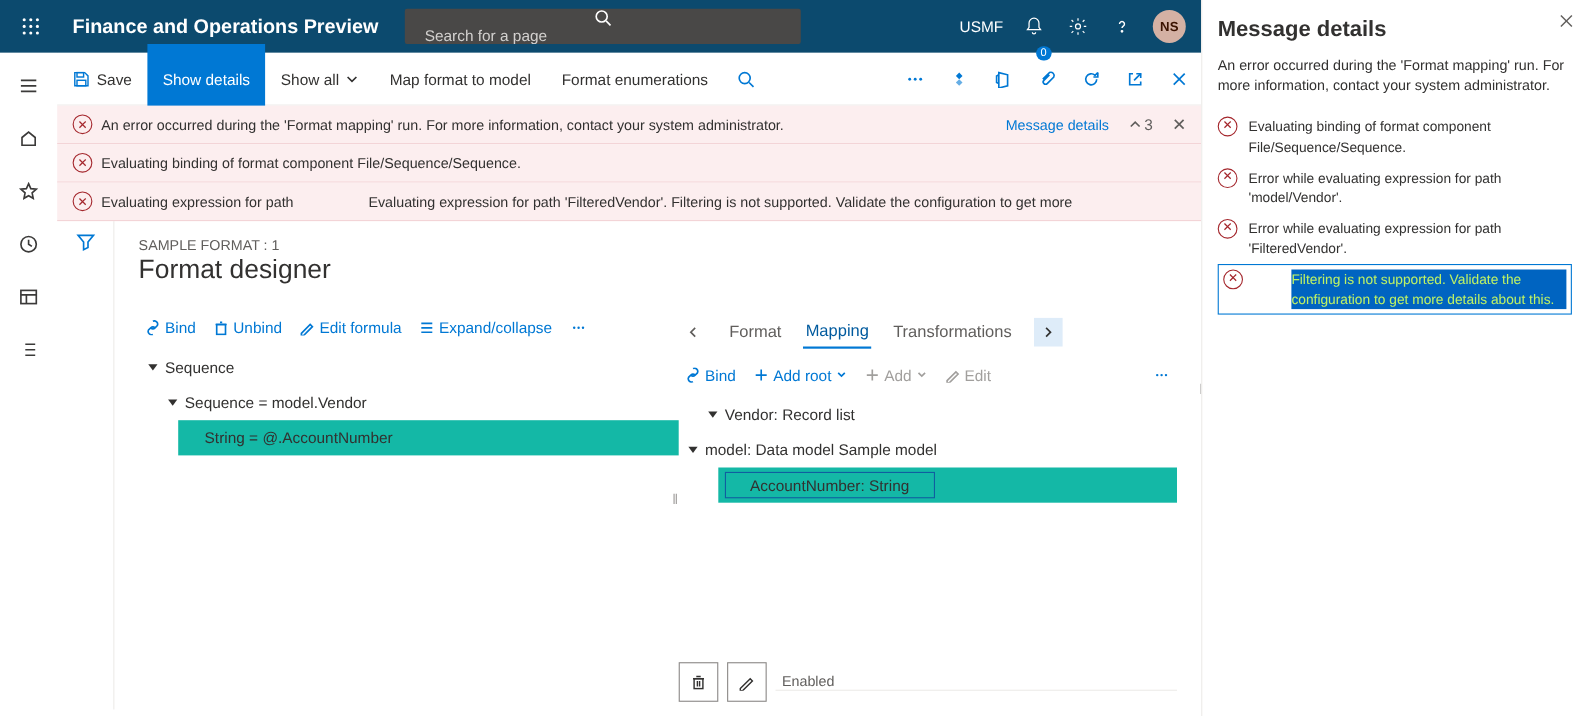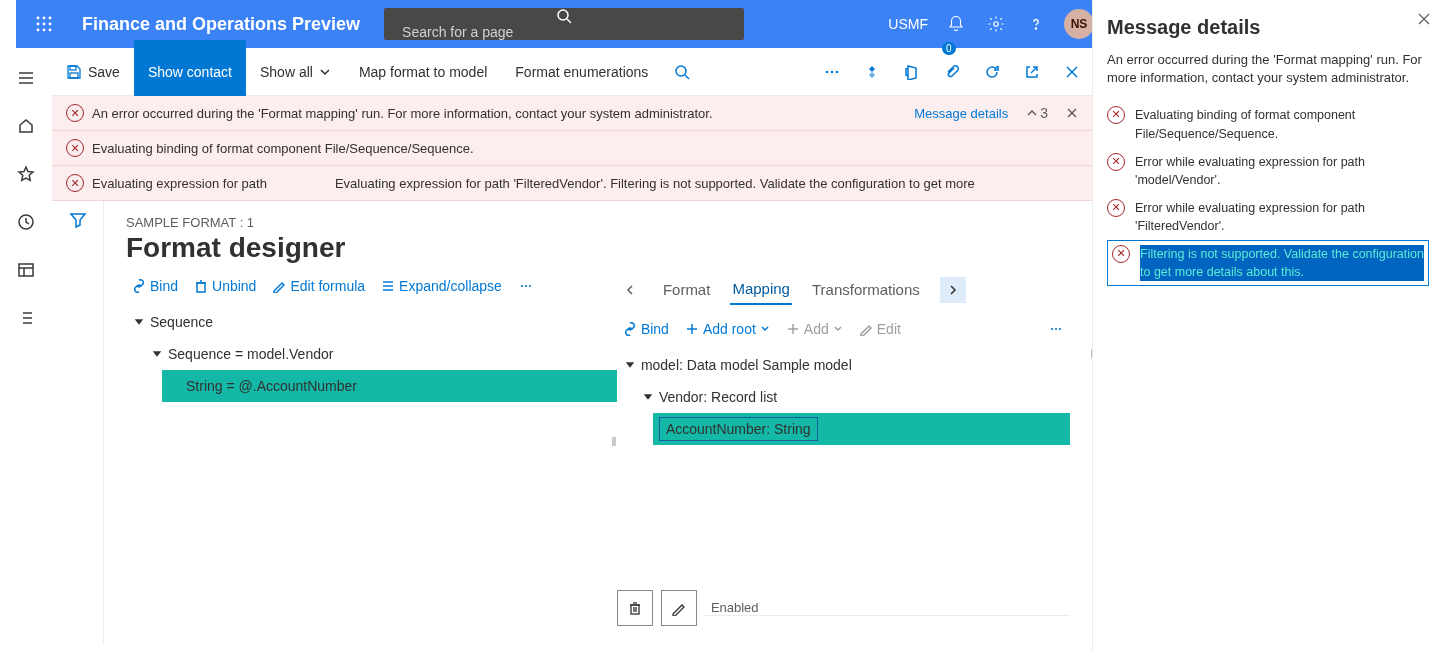--- a/index.html
+++ b/index.html
@@ -1,18 +1,18 @@
 <!DOCTYPE html>
 <html><head>
 <meta charset="utf-8">
 <style>
 * { box-sizing: border-box; margin: 0; padding: 0; }
 html, body { width: 1443px; height: 651px; font-family: "Segoe UI", Arial, sans-serif; overflow: hidden; background: #fff; color: #323130; }
 svg { display: block; }
-.top-bar { height: 48px; background: #3b82f6; display: flex; align-items: center; color: #fff; padding: 0 6px; position: absolute; left: 16px; top:0; width: 1092px; }
+.top-bar { height: 48px; background: #0c4a6e; display: flex; align-items: center; color: #fff; padding: 0 6px; position: absolute; left: 0; top:0; width: 1092px; }
 .waffle { width: 44px; height: 48px; display: flex; align-items: center; justify-content: center; cursor: pointer; }
 .app-title { font-size: 18px; font-weight: 600; padding: 0 16px; white-space: nowrap; }
 .search-box { background: #494847; height: 32px; border-radius: 2px; display: flex; align-items: center; padding: 0 10px; width: 360px; margin-left: 8px; flex-direction: column; }
 .search-box input { background: transparent; border: none; outline: none; color: #fff; font-size: 14px; padding-left: 8px; width: 100%; }
 .search-box input::placeholder { color: #d2d0ce; }
 .top-spacer { flex: 1; }
 .top-icon { width: 40px; height: 48px; display: flex; align-items: center; justify-content: center; cursor: pointer; color: #fff; }
 .legal { font-size: 14px; padding: 0 8px; }
 .avatar { width: 30px; height: 30px; border-radius: 50%; background: #D4B1A4; color: #3B1200; font-size: 12px; display: flex; align-items: center; justify-content: center; margin: 0 8px; font-weight: 600;}
 .left-rail { position: absolute; left: 0; top: 48px; width: 52px; bottom: 0; background: #fff; border-right: none; display: flex; flex-direction: column; align-items: center; padding-top: 8px; gap: 4px; }
@@ -24,21 +24,21 @@
 .icon-btn { width: 40px; height: 48px; display: flex; align-items: center; justify-content: center; cursor: pointer; color: #0078D4; }
 .content { position: absolute; left: 52px; top: 96px; right: 351px; bottom: 0; }
 .msg-strip { background: #FCEEEF; border-bottom: 1px solid #f3d4d7; font-size: 13px; padding: 8px 14px; display: flex; align-items: center; gap: 8px; position: relative; color: #323130; }
 .err-ico { width: 18px; height: 18px; border: 1.5px solid #A4262C; border-radius: 50%; display: flex; align-items: center; justify-content: center; color: #A4262C; font-size: 11px; flex: none; }
 .msg-link { color: #0078D4; cursor: pointer; margin-left: auto; }
 .msg-ctrl { margin-left: 10px; color: #605e5c; cursor: pointer; display: inline-flex; align-items: center; gap: 2px; font-size: 14px;}
 .body-row { display: flex; height: calc(100% - 111px); }
 .filter-col { width: 52px; border-right: 1px solid #edebe9; display: flex; justify-content: center; padding-top: 10px; }
 .designer { flex: 1; padding: 14px 22px 0 22px; overflow: hidden; position:relative; }
 .crumb { font-size: 13px; color: #605e5c; margin-bottom: 2px; }
-.page-h1 { font-size: 28px; font-weight: 700; margin-bottom: 10px; }
+.page-h1 { font-size: 24px; font-weight: 400; margin-bottom: 26px; }
 .two-col { display: flex; gap: 0; height: calc(100% - 70px); }
 .pane { display: flex; flex-direction: column; }
 .pane.left { width: 52%; }
 .pane.right { flex: 1; position: relative; }
 .pane-tb { display: flex; align-items: center; gap: 4px; font-size: 14px; color: #0078D4; padding-bottom: 8px; }
 .tb-item { display: inline-flex; align-items: center; gap: 4px; padding: 4px 6px; cursor: pointer; }
 .tb-item.disabled { color: #a19f9d; }
 .tabs { display: flex; align-items: center; gap: 18px; font-size: 15px; padding-bottom: 4px; margin-left: auto; text-align: center; }
 .tab { padding: 6px 2px; cursor: pointer; color: #323130; }
 .tab.muted { color: #605e5c; }
@@ -54,21 +54,21 @@
 .bottom-ctrl { position:absolute; bottom: 8px; left: 0; right: 0; display:flex; align-items:center; gap:8px;}
 .sq-btn { width:36px; height:36px; border:1px solid #8a8886; display:flex; align-items:center; justify-content:center; cursor:pointer; color:#323130;}
 .enabled-label { font-size:13px; color:#605e5c; margin-left:6px; }
 .enabled-box { flex:1; height:36px; border-top:1px solid #edebe9; }
 .msg-panel { position: absolute; right: 0; top: 0; width: 351px; bottom: 0; background: #fff; border-left: 1px solid #edebe9; padding: 16px 14px; overflow: hidden; }
 .panel-close { position: absolute; top: 12px; right: 12px; cursor: pointer; color: #605e5c; }
 .panel-h { font-size: 20px; font-weight: 600; margin-bottom: 12px; }
 .panel-desc { font-size: 13px; margin-bottom: 14px; line-height: 1.4; }
 .panel-item { display: flex; gap: 10px; font-size: 12.5px; padding: 5px 0; line-height: 1.45; }
 .panel-item.boxed { border: 1px solid #0078D4; padding: 4px; }
-.hl-text { background: #0064C1; color: #5eead4; }
+.hl-text { background: #0064C1; color: #bef264; margin-left: 34px; }
 .drag { position:absolute; width:10px; display:flex; align-items:center; justify-content:center; color:#a19f9d; cursor:col-resize; font-size:13px; user-select:none;}
 .badge-wrap { position:relative; }
 .badge { position:absolute; top:-6px; left:10px; background:#0078D4; color:#fff; font-size:10px; border-radius:8px; padding:0 4px; line-height:13px; }
 </style>
 </head>
 <body>
 
 <div class="top-bar">
   <div class="waffle">
     <svg width="16" height="16" viewBox="0 0 16 16" fill="#fff">
@@ -159,21 +159,21 @@
 
 <div class="action-bar">
   <div class="action-item">
     <svg width="16" height="16" viewBox="0 0 16 16" fill="none" stroke="#0078D4" stroke-width="1.3">
         <path d="M2 2h9l3 3v9H2z"></path>
         <rect x="4" y="2" width="6" height="4"></rect>
         <rect x="4" y="9" width="8" height="5"></rect>
       </svg>
     <span>Save</span>
   </div>
-  <div class="action-item action-primary">Show contact</div>
+  <div class="action-item action-primary">Show details</div>
   <div class="action-item">
       <span>Show all</span>
       <svg width="12" height="12" viewBox="0 0 12 12" stroke="#323130" stroke-width="1.5" fill="none">
         <path d="M2 4l4 4 4-4"></path>
       </svg>
     </div>
   <div class="action-item">Map format to model</div>
   <div class="action-item">Format enumerations</div>
   <div class="icon-btn">
       <svg width="16" height="16" viewBox="0 0 16 16" fill="none" stroke="#0078D4" stroke-width="1.5">
@@ -383,34 +383,34 @@
             <span style="flex:1"></span>
             <span class="tb-item">
                 <svg width="16" height="16" viewBox="0 0 16 16" fill="#0078D4">
                   <circle cx="4" cy="8" r="1.1"></circle>
                   <circle cx="8" cy="8" r="1.1"></circle>
                   <circle cx="12" cy="8" r="1.1"></circle>
                 </svg>
               </span>
           </div>
           <div class="tree">
+            <div class="tree-row indent-1">
+                <svg class="caret" viewBox="0 0 10 10" fill="#323130">
+                  <path d="M2 3l3 4 3-4z"></path>
+                </svg>
+                <span>Vendor: Record list</span>
+              </div>
             <div class="tree-row">
                 <svg class="caret" viewBox="0 0 10 10" fill="#323130">
                   <path d="M2 3l3 4 3-4z"></path>
                 </svg>
                 <span>model: Data model Sample model</span>
               </div>
-            <div class="tree-row indent-1">
-                <svg class="caret" viewBox="0 0 10 10" fill="#323130">
-                  <path d="M2 3l3 4 3-4z"></path>
-                </svg>
-                <span>Vendor: Record list</span>
-              </div>
             <div class="tree-row indent-2 sel">
-                <span class="box" style="border:1px solid #105ea0; padding:3px 6px;">AccountNumber: String</span>
+                <span class="box" style="border:1px solid #105ea0; padding:3px 22px;">AccountNumber: String</span>
               </div>
           </div>
           <div class="drag" style="left:-8px; top:160px;">‖</div>
           <div class="bottom-ctrl">
             <div class="sq-btn">
                 <svg width="16" height="16" viewBox="0 0 16 16" fill="none" stroke="#323130" stroke-width="1.3">
                   <rect x="4" y="5" width="8" height="9"></rect>
                   <line x1="3" y1="5" x2="13" y2="5"></line>
                   <line x1="6" y1="3" x2="10" y2="3"></line>
                   <line x1="7" y1="7" x2="7" y2="12"></line>

